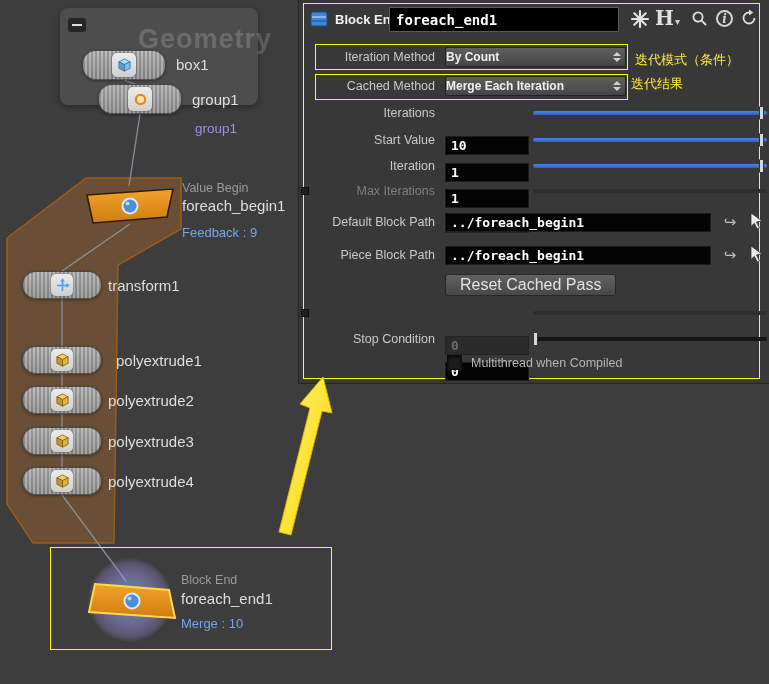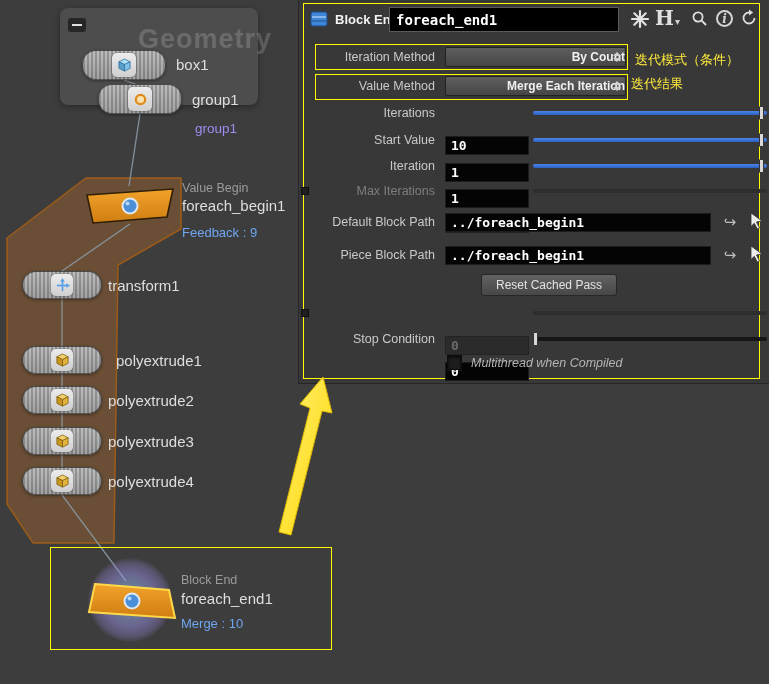--- a/index.html
+++ b/index.html
@@ -50,34 +50,34 @@
   .plabel{position:absolute;left:0;top:0;width:136px;text-align:right;font-size:12.5px;
      color:#c9c9c9;line-height:22px;white-space:nowrap;}
   .prow.disabled .plabel{color:#7e7e7e;}
   .pfield{position:absolute;left:146px;top:2px;height:19px;background:#040404;border:1px solid #1c1c1c;
      color:#fff;font:bold 13px "DejaVu Sans Mono",monospace;padding:0 5px;}
   .pfield.num{width:84px;margin-top:32px;}
   .pfield.path{width:266px;}
   .prow.disabled .pfield{background:#2b2b2b;color:#6a6a6a;border-color:#232323;}
   .pdrop{position:absolute;left:146px;top:1px;width:181px;height:20px;cursor:pointer;
      background:linear-gradient(#5f5f5f,#454545);border:1px solid #222;border-radius:2px;
-     color:#f0f0f0;font-size:12px;font-weight:bold;display:flex;align-items:center;justify-content:flex-end;}
+     color:#f0f0f0;font-size:12px;font-weight:bold;display:flex;align-items:center;justify-content:flex-start;}
   .spin{position:absolute;right:4px;top:4px;display:flex;flex-direction:column;gap:2px;}
   .tri-up{width:0;height:0;border-left:4px solid transparent;border-right:4px solid transparent;border-bottom:4px solid #cfcfcf;}
   .tri-dn{width:0;height:0;border-left:4px solid transparent;border-right:4px solid transparent;border-top:4px solid #cfcfcf;}
   .pslider{position:absolute;left:234px;top:9px;width:234px;height:4px;background:#161616;border-radius:2px;cursor:pointer;}
   .pslider.blue{background:linear-gradient(#4a85e8,#2c5fc2);}
   .shandle{position:absolute;top:-5px;width:5px;height:14px;background:#d8d8d8;border:1px solid #333;border-radius:1px;cursor:ew-resize;}
   .prow.disabled .pslider{background:#2e2e2e;}
   .pbtn{position:absolute;left:146px;top:0;height:22px;padding:0 14px;cursor:pointer;
      background:linear-gradient(#626262,#474747);border:1px solid #272727;border-radius:3px;
-     color:#e2e2e2;font-size:12px;line-height:20px;margin-left:36px;}
+     color:#e2e2e2;font-size:16px;line-height:20px;}
   .pcheck{position:absolute;left:148px;top:3px;width:15px;height:15px;background:#1d1d1d;cursor:pointer;
      border:1px solid #0d0d0d;box-shadow:inset 0 1px 3px rgba(0,0,0,.8),0 1px 0 rgba(255,255,255,.08);}
-  .pchecklabel{position:absolute;left:172px;font-size:12.5px;color:#b5b5b5;line-height:22px;white-space:nowrap;font-style:italic;}
+  .pchecklabel{position:absolute;left:172px;font-size:12.5px;color:#b5b5b5;line-height:22px;white-space:nowrap;}
   .pathicon{position:absolute;top:1px;width:20px;height:20px;cursor:pointer;text-align:center;}
   .jumpglyph{font-size:15px;color:#bdbdbd;line-height:20px;}
   .toggle-sq{position:absolute;left:2px;width:8px;height:8px;background:#1e1e1e;border:1px solid #0e0e0e;}
   .ybox{position:absolute;border:1px solid #ffff00;pointer-events:none;}
   .cnote{position:absolute;color:#ffeb3b;font-size:13px;white-space:nowrap;}
 </style>
 </head>
 <body>
 
 <div class="stage">
@@ -256,21 +256,21 @@
       <div class="pdrop">
         <span>By Count</span>
         <span class="spin">
             <span class="tri-up"></span>
             <span class="tri-dn"></span>
           </span>
       </div>
     </div>
 
     <div class="prow" style="top:75px">
-      <span class="plabel">Value Method</span>
+      <span class="plabel">Cached Method</span>
       <div class="pdrop">
         <span>Merge Each Iteration</span>
         <span class="spin">
             <span class="tri-up"></span>
             <span class="tri-dn"></span>
           </span>
       </div>
     </div>
 
     <div class="prow" style="top:102px">

